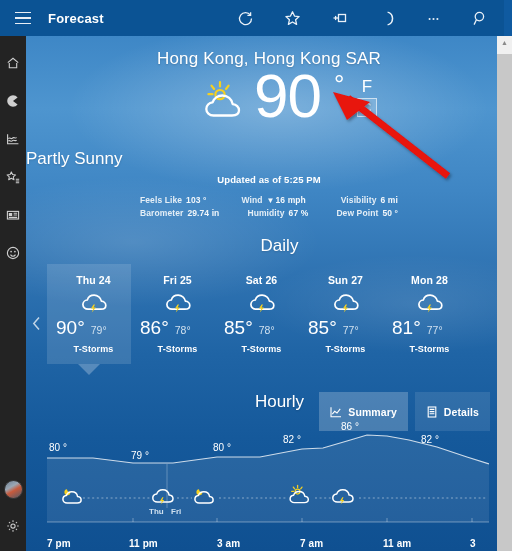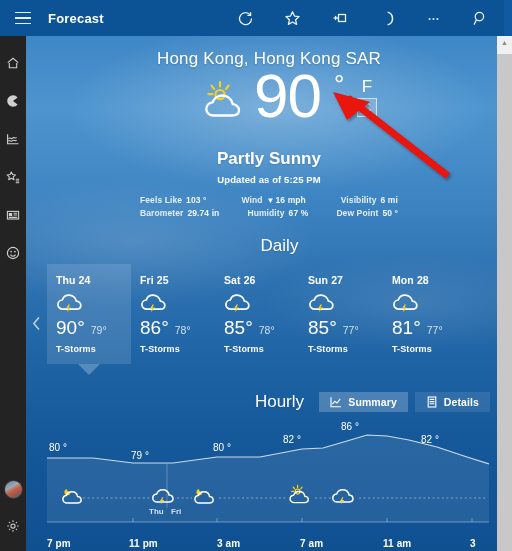--- a/index.html
+++ b/index.html
@@ -183,24 +183,23 @@
     text-align: center;
     font-size: 13px;
     font-weight: 300;
     color: #dfeaf4;
     line-height: 17px;
     border: 1px solid rgba(255,255,255,.62);
     background: rgba(255,255,255,.16);
     margin-top: 2px;
   }
   .condition {
-    text-align: center;
     color: #ffffff;
     font-size: 17px;
-    font-weight: 700;
+    font-weight: 400;
     margin-top: 2px;
     text-shadow: 0 1px 2px rgba(0,0,0,.15);
   }
   .updated {
     text-align: center;
     color: #ffffff;
     font-size: 9.5px;
     font-weight: bold;
     margin-top: 5px;
     letter-spacing: .1px;
@@ -254,20 +253,21 @@
   .daily-track {
     position: absolute;
     left: 21px; top: 0;
     display: flex;
   }
   .day-card {
     width: 84px;
     height: 100px;
     padding: 10px 0 0 9px;
     position: relative;
+    text-align: center;
   }
   .day-card.selected {
     background: rgba(255,255,255,.13);
   }
   .day-card.selected::after {
     content: "";
     position: absolute;
     left: 31px; bottom: -11px;
     width: 0; height: 0;
     border-left: 11px solid transparent;
@@ -314,21 +314,21 @@
   .seg-group {
     position: absolute;
     right: 22px; top: 0;
     display: flex;
     gap: 7px;
   }
   .seg {
     display: flex;
     align-items: center;
     gap: 6px;
-    height: 20px;
+    height: 39px;
     padding: 0 11px;
     color: #ffffff;
     font-size: 10.5px;
     font-weight: bold;
     background: rgba(255,255,255,.10);
     letter-spacing: .1px;
   }
   .seg.active { background: rgba(255,255,255,.22); }
   .seg svg { display: block; }
 

